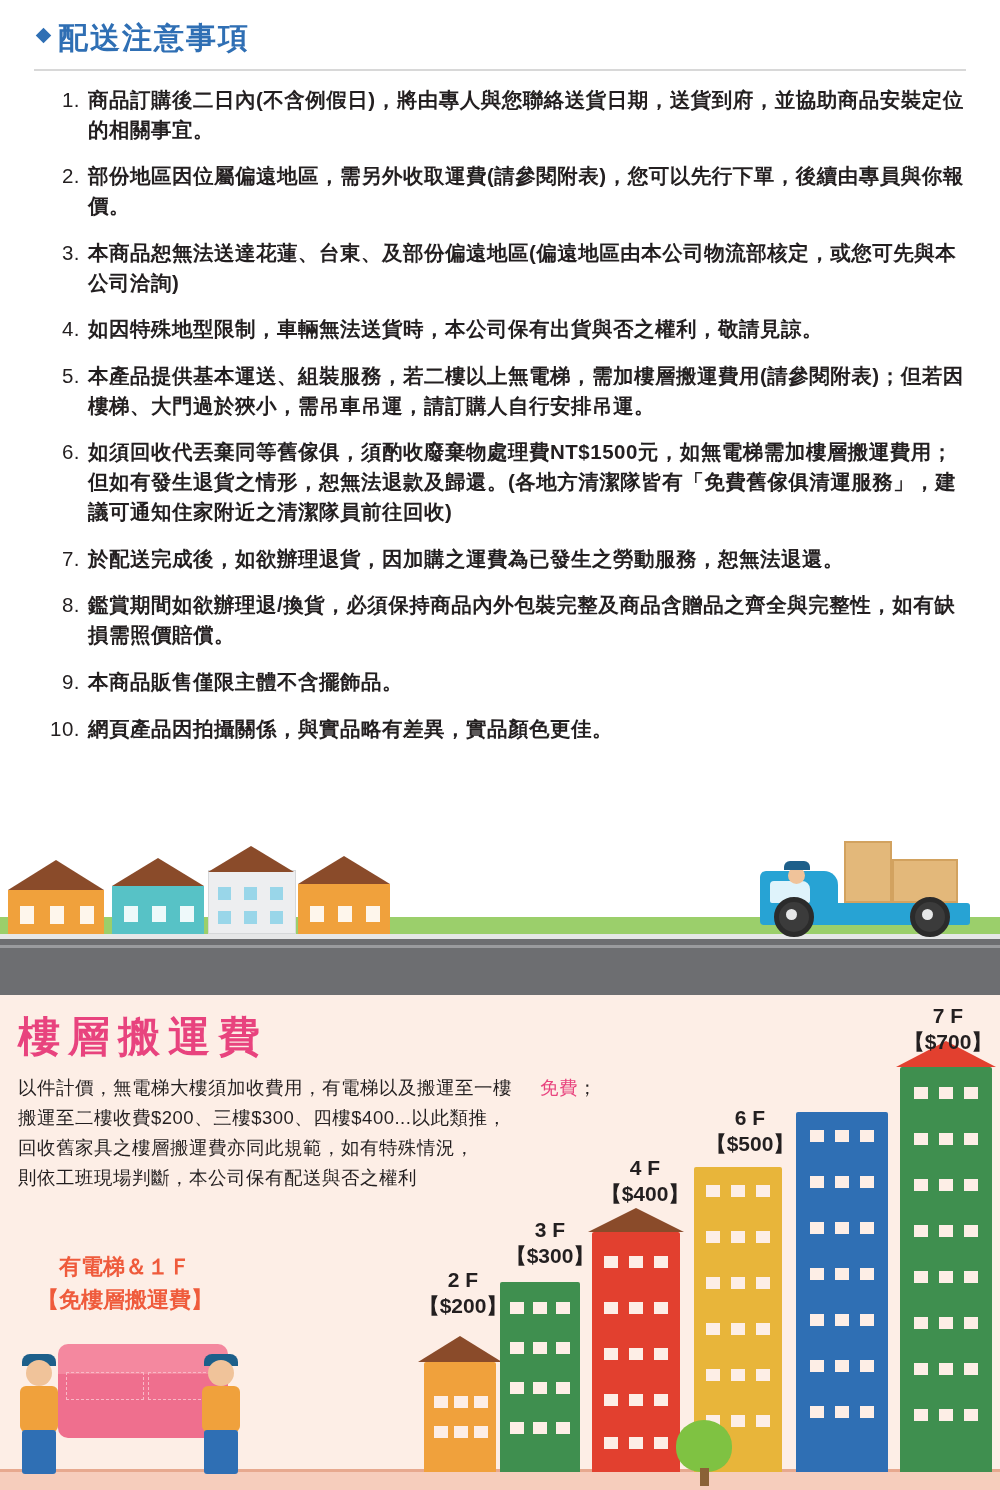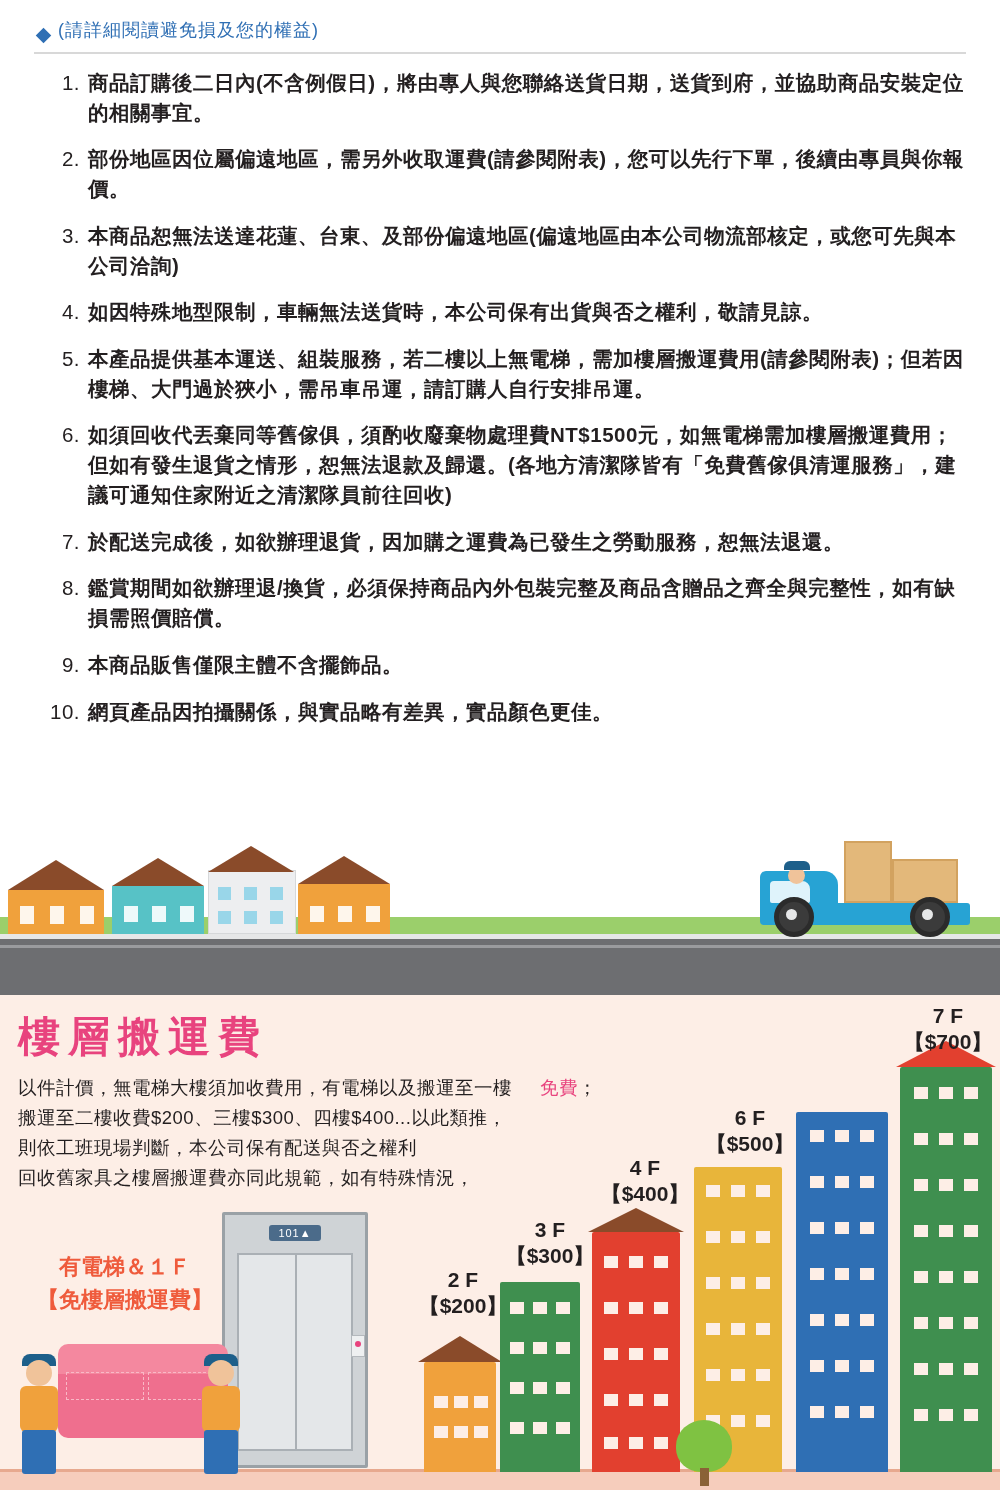--- a/index.html
+++ b/index.html
@@ -113,21 +113,21 @@
   .floorline{position:absolute;left:0;right:0;bottom:18px;height:3px;background:#e7a98f;}
 </style>
 </head>
 <body>
 
 <div class="page">
 
   <section class="notice">
     <div class="notice-head">
       <span class="diamond"></span>
-      <span class="notice-sub">(請詳細閱讀避免損及您的權益)</span>
+      <span class="notice-title">配送注意事項</span>
     </div>
     <div class="rule"></div>
 
     <ol class="items">
       <li>
           <span class="num">1.</span>
           <span class="txt">商品訂購後二日內(不含例假日)，將由專人與您聯絡送貨日期，送貨到府，並協助商品安裝定位的相關事宜。</span>
         </li>
       <li>
           <span class="num">2.</span>
@@ -231,36 +231,29 @@
     <div class="ground-pink"></div>
     <div class="floorline"></div>
 
     <div class="fee-title">樓層搬運費</div>
 
     <div class="fee-desc">
       <div>
         <span>以件計價，無電梯大樓須加收費用，</span><span class="ul">有電梯以及搬運至一樓</span><span class="hl ul">免費</span><span>；</span>
       </div>
       <div>搬運至二樓收費$200、三樓$300、四樓$400...以此類推，</div>
+      <div>回收舊家具之樓層搬運費亦同此規範，如有特殊情況，</div>
       <div>則依工班現場判斷，本公司保有配送與否之權利</div>
-      <div>回收舊家具之樓層搬運費亦同此規範，如有特殊情況，</div>
     </div>
 
     <div class="elev-label">
       <div>有電梯＆１Ｆ</div>
       <div>【免樓層搬運費】</div>
     </div>
 
-    <div class="elevator">
-      <div class="panelbar">101▲</div>
-      <div class="doors"></div>
-      <div class="btn">
-          <i></i>
-        </div>
-    </div>
 
     <div class="mover" style="left:14px;">
       <div class="cap"></div>
         <div class="head"></div>
         <div class="body"></div>
         <div class="legs"></div>
     </div>
     <div class="sofa">
       <div class="back"></div>
       <div class="cush" style="left:8px;"></div>

